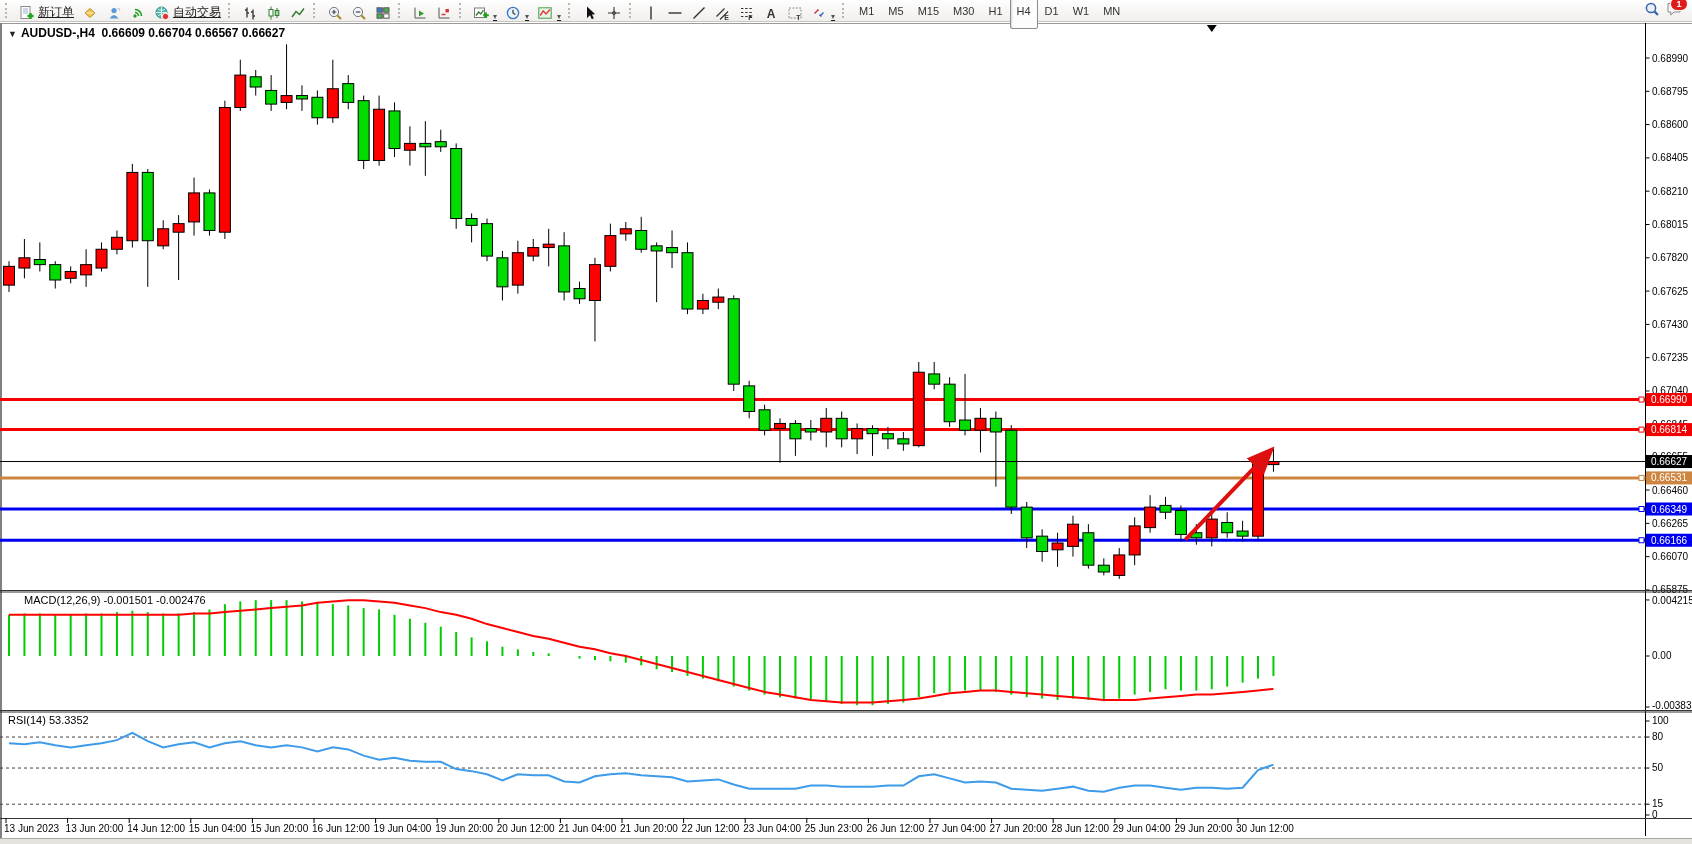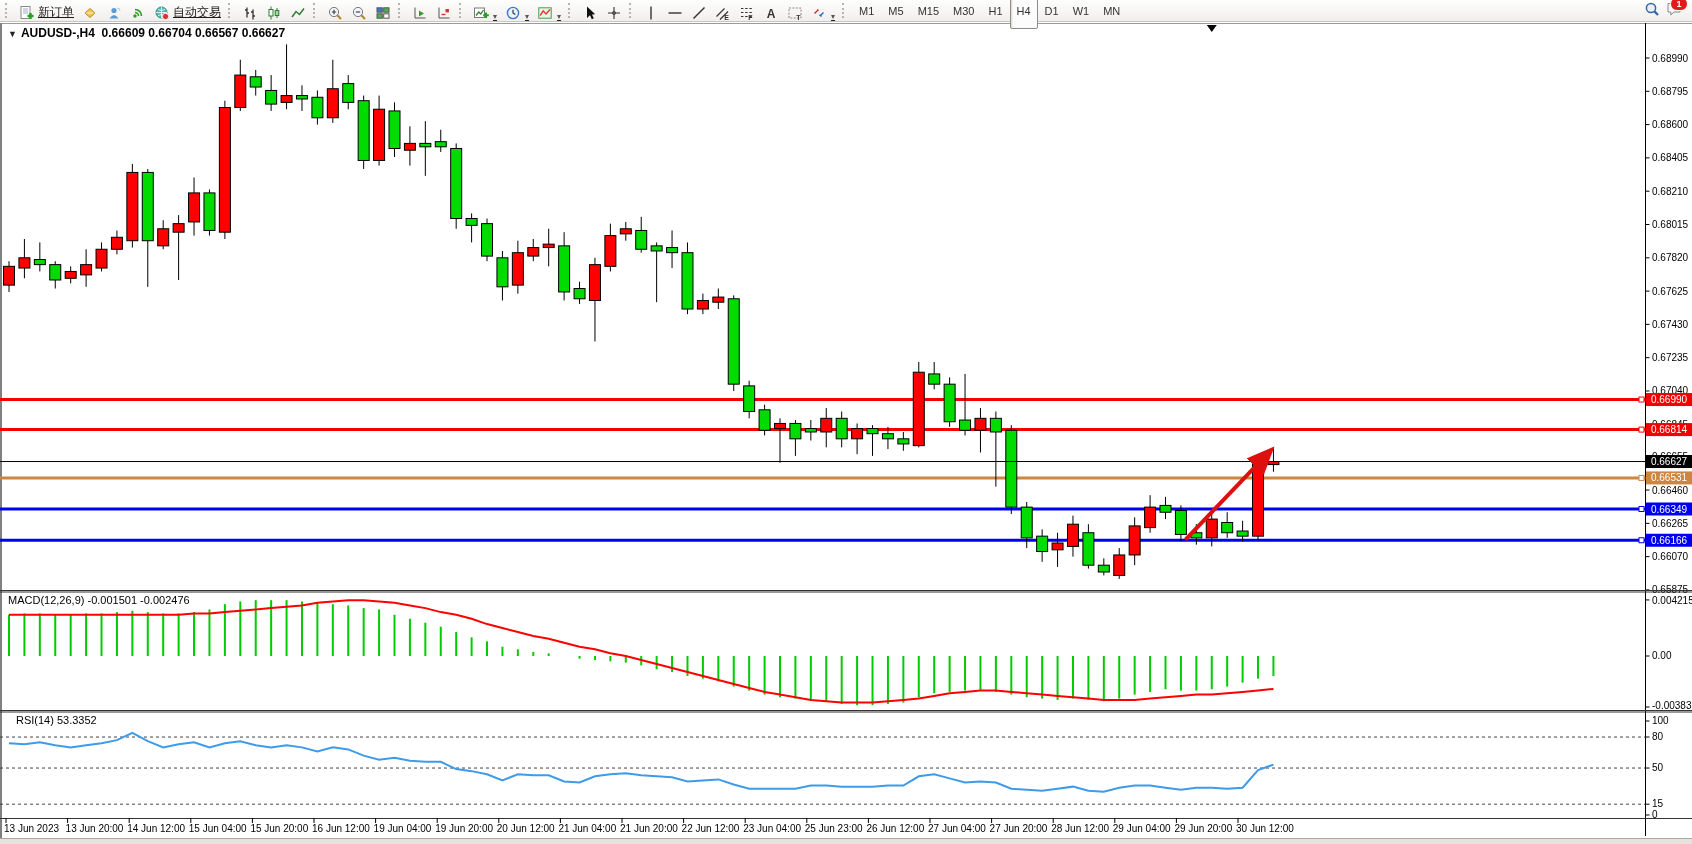--- a/index.html
+++ b/index.html
@@ -17,22 +17,22 @@
   .tf-btn.active{background:#fcfcfc;border:1px solid #8f8d89;box-shadow:inset 1px 1px 2px #d8d6d2;}
   #tb-right{margin-left:auto;display:flex;align-items:center;gap:6px;padding-right:8px;}
   .badge-wrap{position:relative;}
   .badge{position:absolute;top:-4px;right:-6px;min-width:12px;height:12px;border-radius:7px;
     background:#e01b1b;color:#fff;font-size:9px;font-weight:bold;display:flex;
     align-items:center;justify-content:center;padding:0 2px;border:1px solid #fff;}
   #chart-svg{position:absolute;top:0;left:0;z-index:1;}
   .overlay-label{position:absolute;z-index:3;color:#000;white-space:pre;}
   #chart-title{top:26px;left:8px;font-size:12px;font-weight:bold;}
   #chart-title .tri{font-size:9px;color:#222;margin-right:4px;}
-  #macd-label{top:594px;left:8px;font-size:11px;}
-  #rsi-label{top:714px;left:16px;font-size:11px;}
+  #macd-label{top:594px;left:24px;font-size:11px;}
+  #rsi-label{top:714px;left:8px;font-size:11px;}
   #statusbar{position:absolute;left:0;top:838px;width:1692px;height:6px;z-index:4;
     background:#e6e3de;border-top:1px solid #aaa8a4;}
 </style>
 </head>
 <body>
 
 <div id="toolbar">
     <div class="grip"></div>
     <div class="tb-btn">
       <span>

